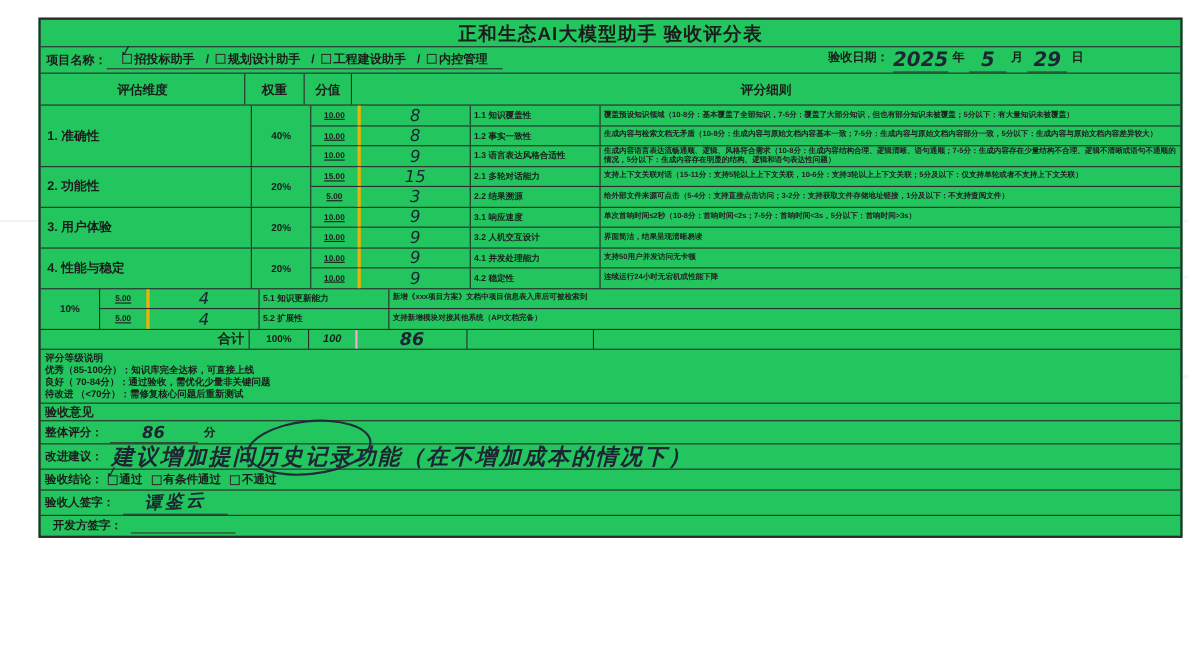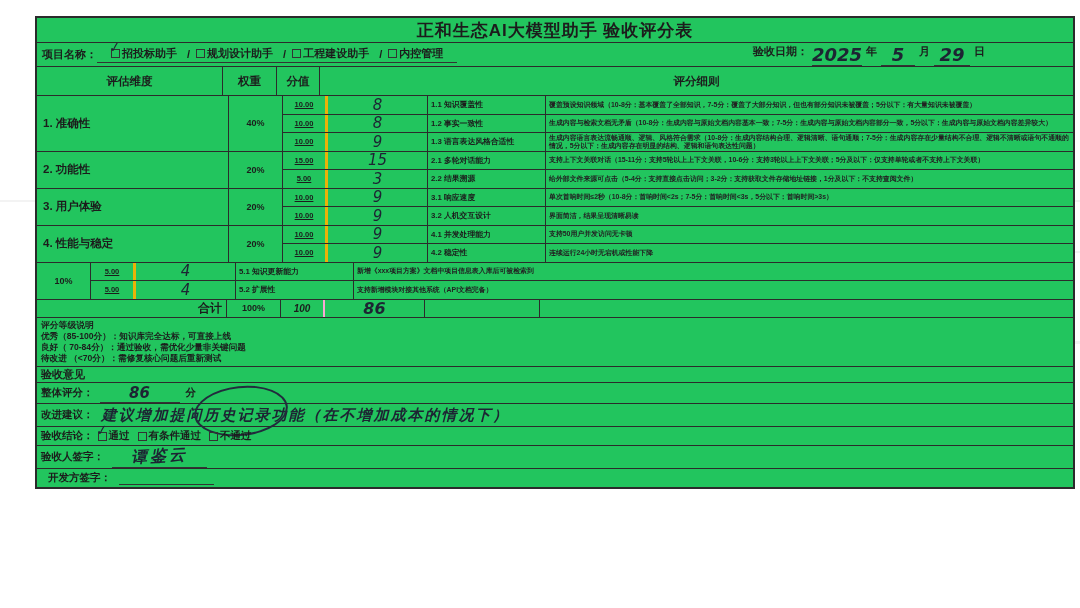--- a/index.html
+++ b/index.html
@@ -70,21 +70,21 @@
   .sec-title{height:15px;display:flex;align-items:center;padding-left:4px;font-size:11px;font-weight:bold;}
   .op-row{display:flex;align-items:center;padding-left:4px;font-size:10.5px;font-weight:bold;}
   .r-overall{height:20px;}
   .r-suggest{height:22px;}
   .r-conclusion{height:18px;}
   .r-sig1{height:22px;}
   .r-sig2{height:18px;}
   .score-line{min-width:80px;border-bottom:1px solid #333;text-align:center;margin:0 6px;}
   .score-line .hand{font-size:15px;}
   .suggest-text{margin-left:8px;white-space:nowrap;}
-  .suggest-text .hand{font-size:15px;font-weight:bold;letter-spacing:2px;}
+  .suggest-text .hand{font-size:20px;font-weight:bold;letter-spacing:2px;}
   .circled{position:relative;display:inline-block;}
   .circled::after{content:"";position:absolute;left:-10px;top:-20px;width:calc(100% + 22px);height:46px;
                   border:2px solid #222b3d;border-radius:50%;transform:rotate(-6deg);pointer-events:none;}
   .concl-opts{display:flex;align-items:center;margin-left:4px;}
   .concl-opts .opt{margin-right:8px;}
   .sig-line{min-width:95px;border-bottom:1px solid #333;text-align:center;margin-left:8px;}
   .sig-line .hand{font-size:16px;font-weight:bold;letter-spacing:3px;transform:rotate(-3deg);display:inline-block;}
 
   
   .streak{position:absolute;background:rgba(80,80,80,0.07);pointer-events:none;}

